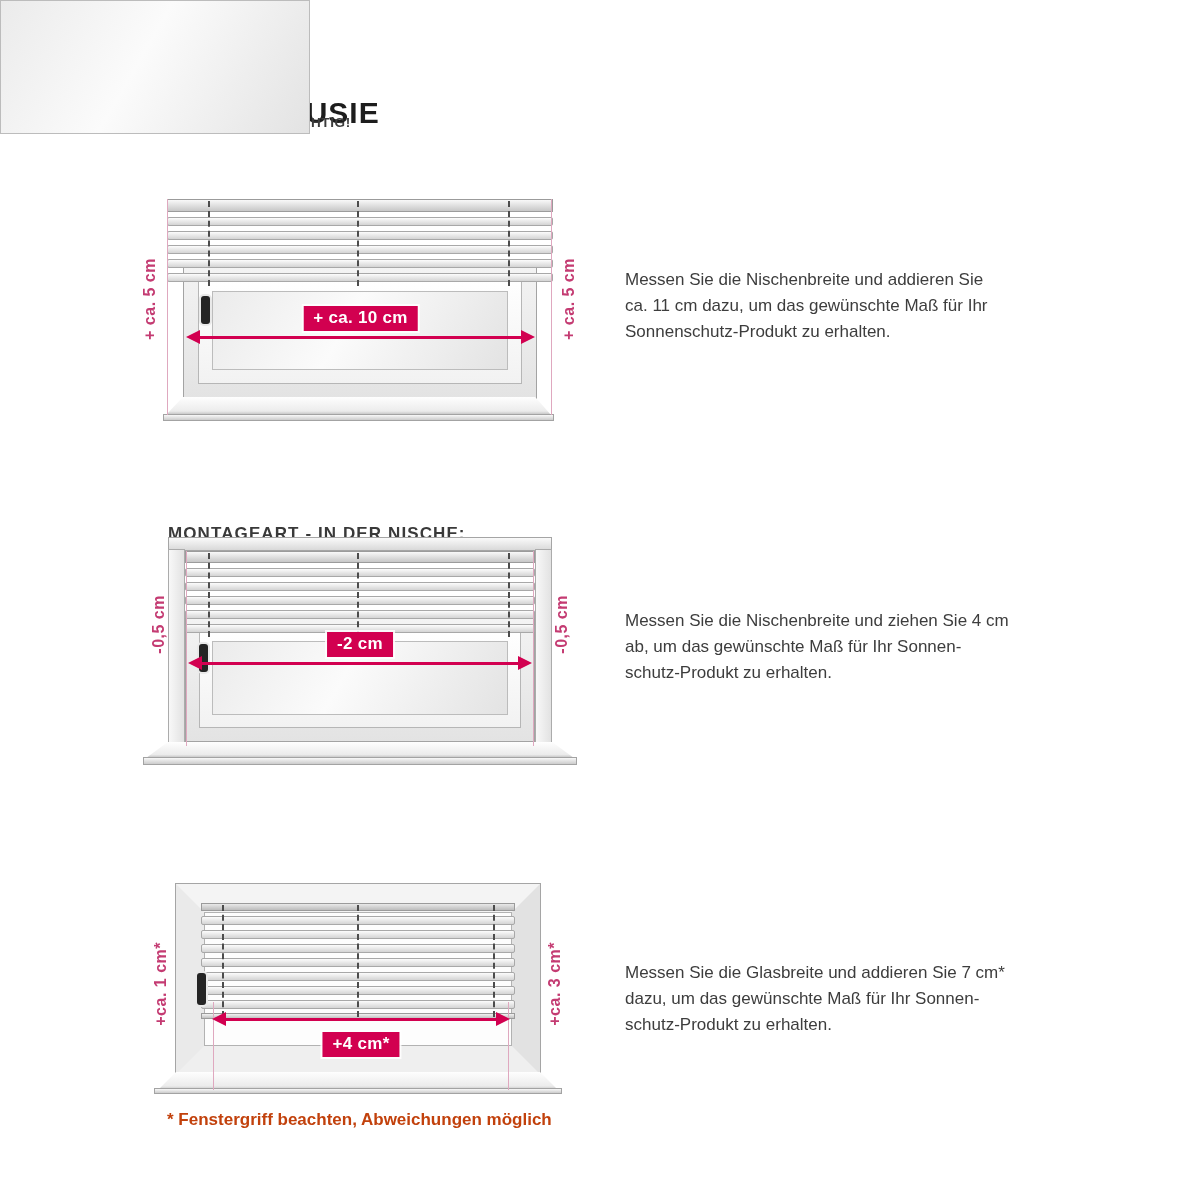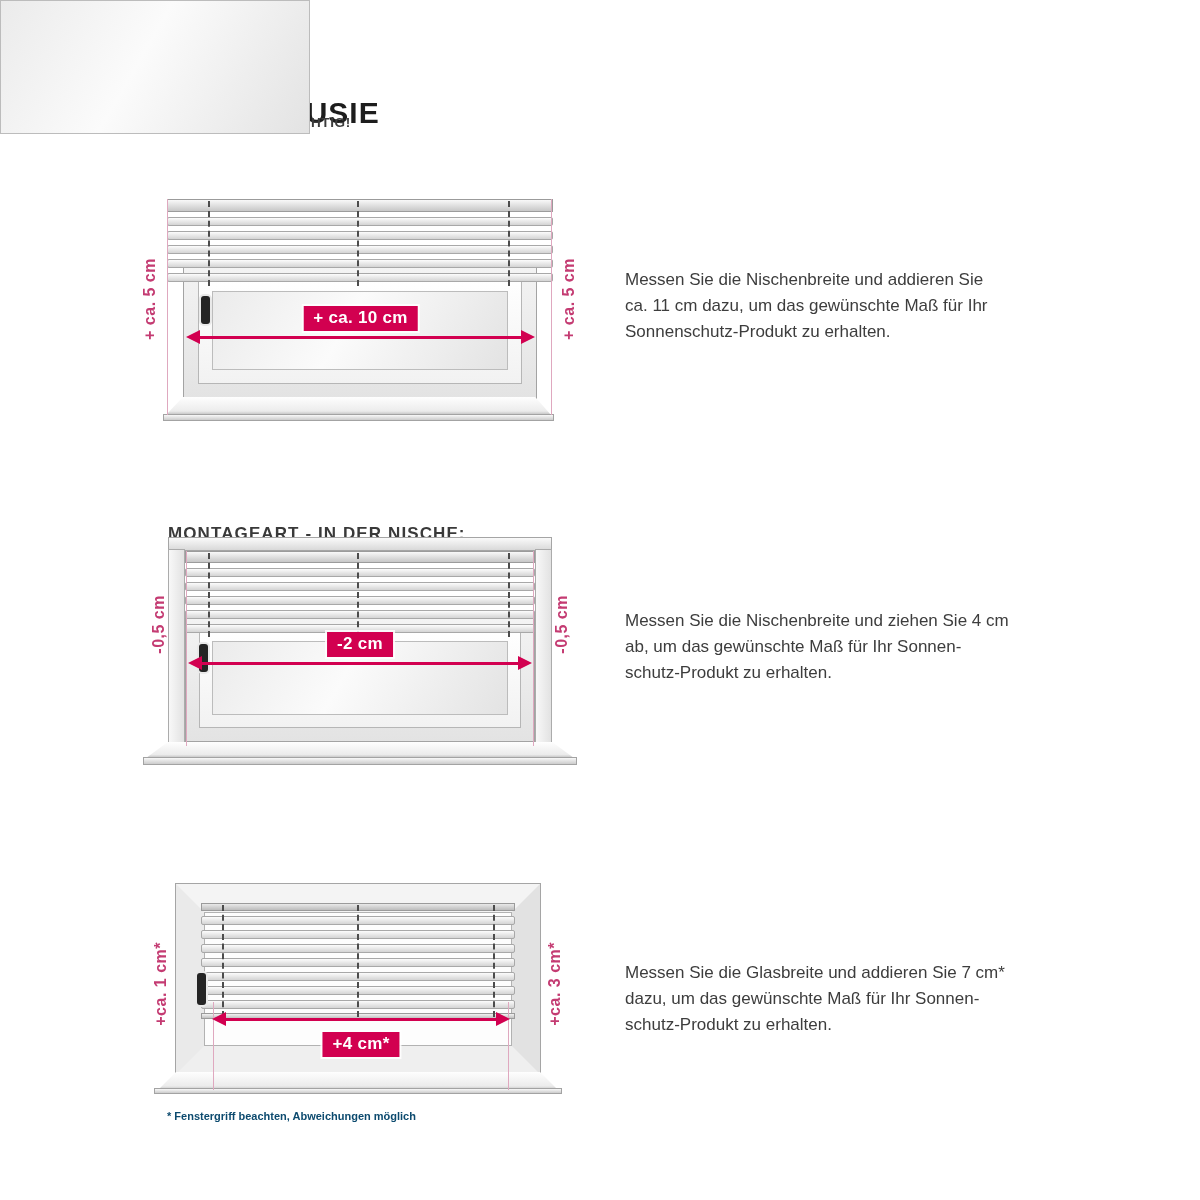--- a/index.html
+++ b/index.html
@@ -6,21 +6,21 @@
   .page {
     position:relative; width:1200px; height:1200px; background:#ffffff;
     font-family:"Liberation Sans", sans-serif; overflow:hidden; color:#1d1d1d;
   }
 
   
   .title    { position:absolute; left:167px; top:76px;  font-size:30px; font-weight:bold; letter-spacing:1px; color:#1d1d1d; }
   .subtitle { position:absolute; left:168px; top:115px; font-size:13.5px; font-weight:bold; letter-spacing:.6px; color:#3c3c3c; }
   .heading  { position:absolute; font-size:17px; font-weight:bold; letter-spacing:1.1px; color:#393939; }
   .desc     { position:absolute; left:625px; width:445px; font-size:17px; line-height:26px; color:#3d3d3d; white-space:pre-line; }
-  .footnote { position:absolute; left:167px; top:1110px; font-size:11px; font-weight:bold; color:#0c4a6e; }
+  .footnote { position:absolute; left:167px; top:1110px; font-size:17px; font-weight:bold; color:#c2410c; }
 
   
   .blind    { position:absolute; z-index:3; }
   .headrail { height:13px; background:linear-gradient(#f9f9f9,#c7c7c7); border:1px solid #9b9b9b; box-sizing:border-box; }
   .headrail.thin { height:8px; background:linear-gradient(#e9e9e9,#bdbdbd); }
   .slat     { height:9px; margin-top:5px; background:linear-gradient(#fcfcfc,#d4d4d4); border:1px solid #a8a8a8; border-radius:2px; box-sizing:border-box; }
   .bottomrail { height:6px; margin-top:4px; background:linear-gradient(#f2f2f2,#c2c2c2); border:1px solid #9b9b9b; box-sizing:border-box; }
   .tape     { position:absolute; top:2px; width:0; border-left:2px dashed #4c4c4c; z-index:4; }
 
   

